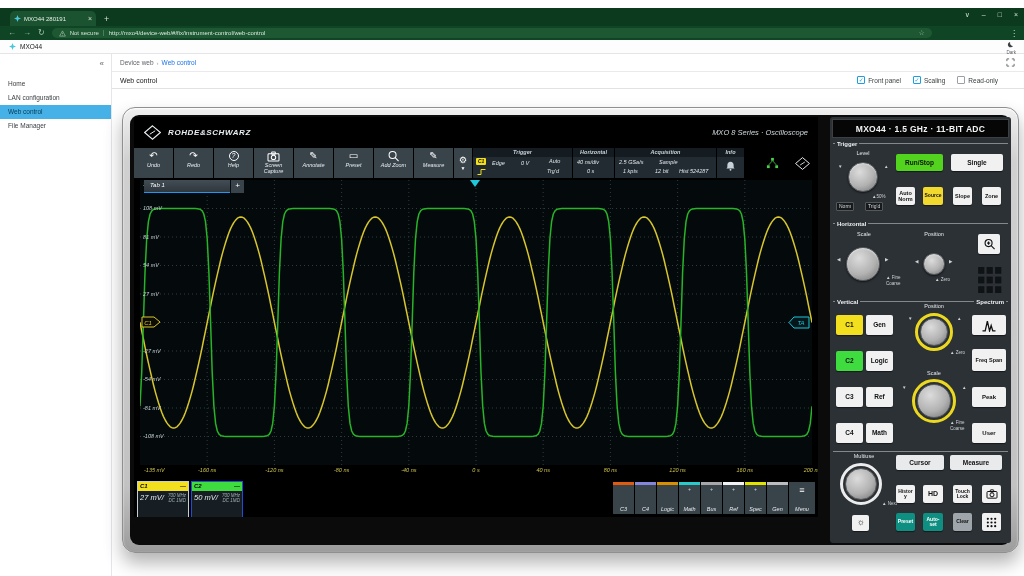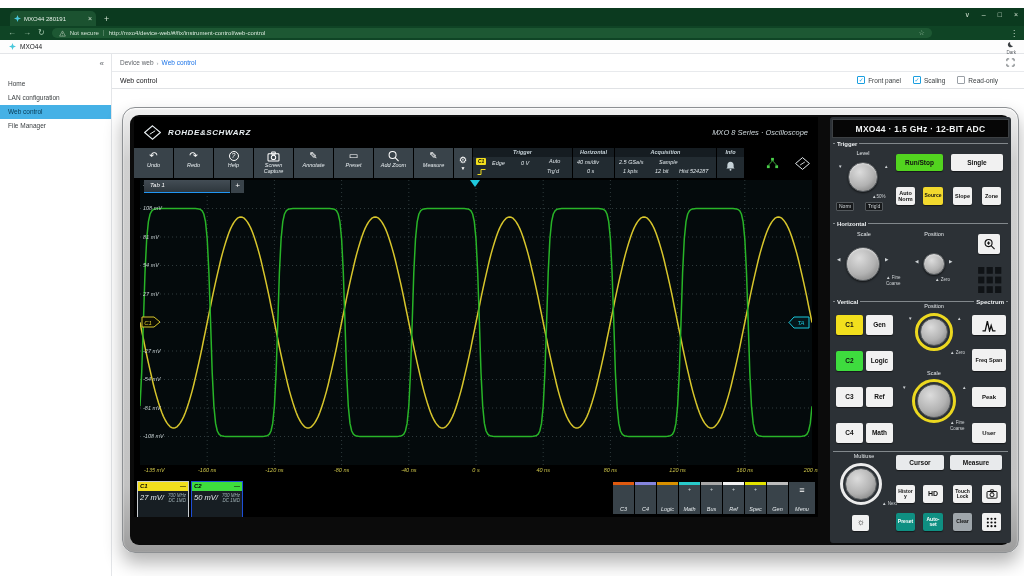--- a/index.html
+++ b/index.html
@@ -452,21 +452,21 @@
               </div>
               <div class="sbtn menu">
                 <span class="mico">≡</span>
                 <span class="slab">Menu</span>
               </div>
             </div>
         </div>
       </div>
 
       <div class="controls">
-        <div class="phead">MXO44 · 1.5 GHz · 12-BIT ADC</div>
+        <div class="phead">MXO44 · 1.5 GHz · 11-BIT ADC</div>
 
         <div class="sect" style="top:26px;height:78px">
           <span class="slabel">Trigger</span>
         </div>
         <span class="plab" style="left:18px;top:33px;width:30px">Level</span>
         <span class="mk" style="left:8px;top:47px">▼</span>
         <span class="mk" style="left:54px;top:47px">▲</span>
         <div class="knob" style="left:18px;top:45px;width:30px;height:30px"></div>
         <span class="mk" style="left:42px;top:77px">▲<span>50%</span></span>
         <span class="chip" style="left:6px;top:85px">Norm</span>

